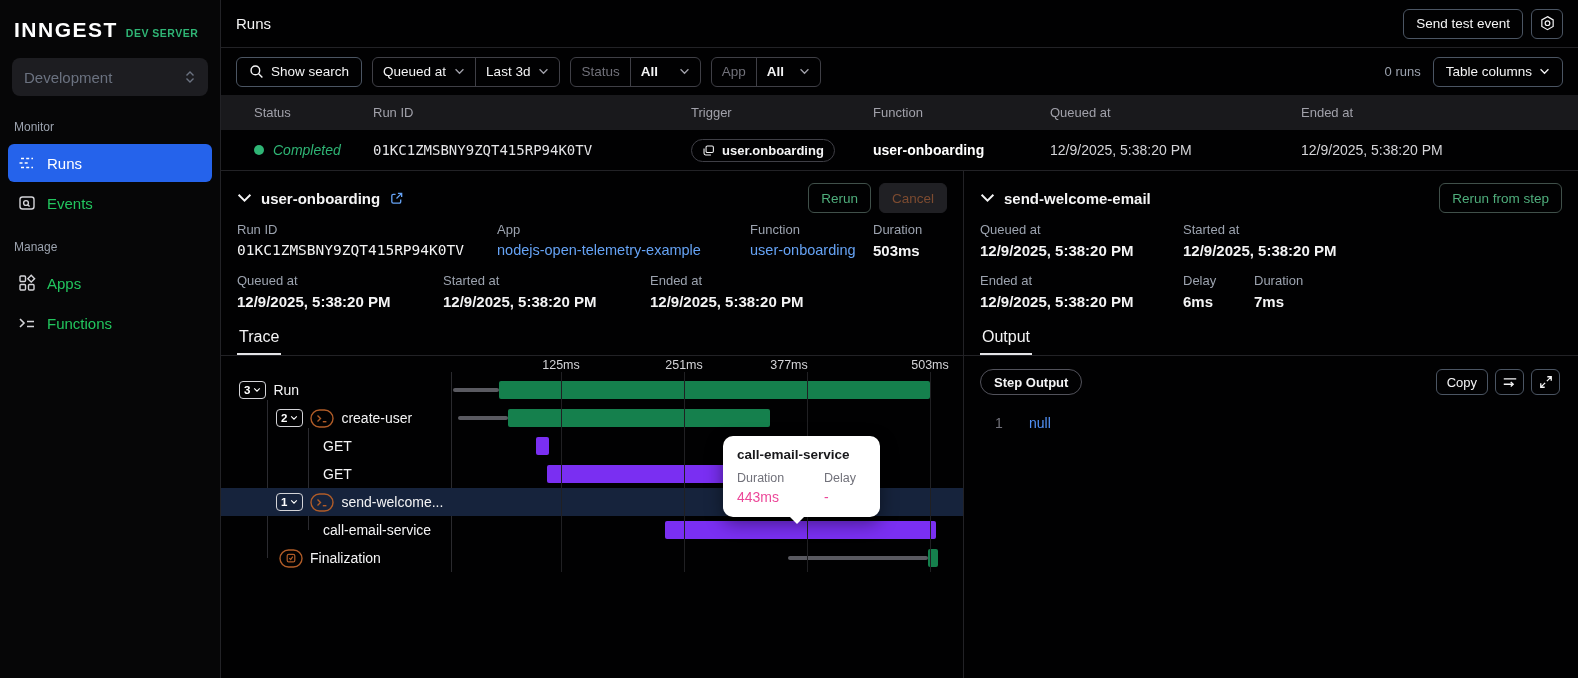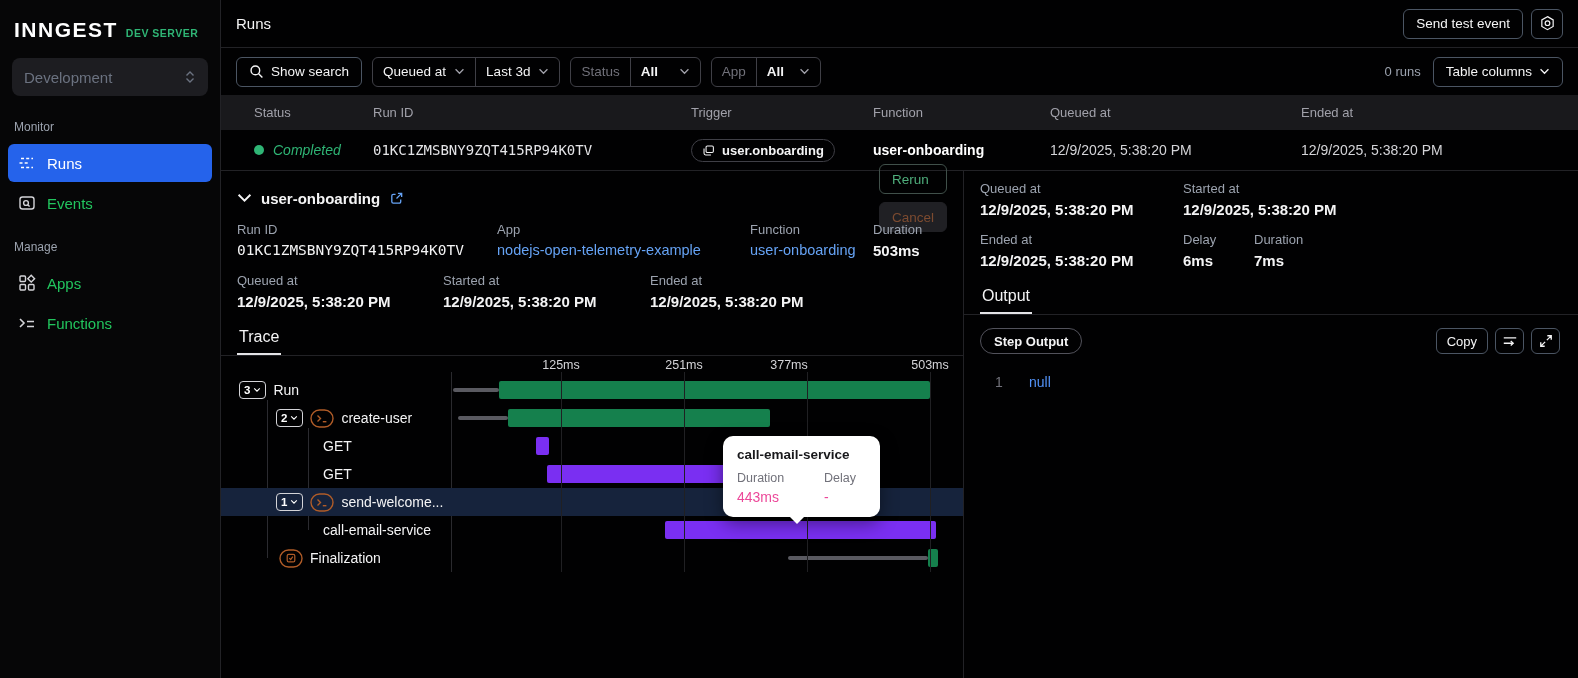--- a/index.html
+++ b/index.html
@@ -43,21 +43,21 @@
   .trigger-pill { display:inline-flex; align-items:center; gap:7px; border:1px solid #3f3f46; border-radius:999px; height:23px; padding:0 10px; font-size:13px; color:#f4f4f5; font-weight:600; }
   .fn-cell { font-weight:700; color:#fff; }
   .ts { color:#d4d4d8; }
 
   
   .details { flex:1; display:flex; border-top:1px solid #222226; min-height:0; }
   .panel-left { width:742px; flex-shrink:0; position:relative; }
   .panel-right { flex:1; border-left:1px solid #222226; min-width:0; }
   .panel-head { display:flex; align-items:center; gap:9px; padding:13px 16px 0; height:41px; }
   .panel-title { font-size:15px; font-weight:600; color:#f4f4f5; }
-  .head-actions { margin-left:auto; display:flex; gap:8px;flex-direction:column; }
+  .head-actions { margin-left:auto; display:flex; gap:8px; }
   .btn-green { color:#4fae7c; border-color:#40504a; font-weight:500; }
   .btn-cancel { background:#202024; border-color:#202024; color:#7d4b30; font-weight:500; cursor:default; }
   .meta-row { display:flex; padding-left:16px; margin-top:10px; }
   .meta-row.second { margin-top:14px; }
   .meta-label { color:#9ca3af; font-size:13px; margin-bottom:5px; }
   .meta-value { font-size:14.5px; color:#f4f4f5; }
   .meta-value.bold { font-weight:700; font-size:15px; }
   .link { color:#66a3f5; cursor:pointer; }
   .lw1{width:260px;} .lw2{width:253px;} .lw3{width:123px;} .lw4{flex:1;}
   .qw1{width:206px;} .qw2{width:207px;} .qw3{flex:1;}
@@ -396,20 +396,29 @@
             <span class="axis-label" style="left: 463.012px;">251ms</span>
             <div class="gridline" style="left: 463.012px;"></div>
             <span class="axis-label" style="left: 568px;">377ms</span>
             <div class="gridline" style="left: 586.006px;"></div>
             <span class="axis-label" style="left: 709px;">503ms</span>
             <div class="gridline" style="left: 709px;"></div>
           </div>
       </div>
 
       <div class="panel-right">
+        <div class="panel-head">
+          <svg width="15" height="10" viewBox="0 0 14 9">
+              <path d="M1.5 1.5L7 7l5.5-5.5" fill="none" stroke="#f4f4f5" stroke-width="1.8"></path>
+            </svg>
+          <span class="panel-title">send-welcome-email</span>
+          <div class="head-actions">
+            <button class="btn btn-green">Rerun from step</button>
+          </div>
+        </div>
         <div class="meta-row">
           <div class="rw1">
             <div class="meta-label">Queued at</div>
             <div class="meta-value bold">12/9/2025, 5:38:20 PM</div>
           </div>
           <div class="rw3">
             <div class="meta-label">Started at</div>
             <div class="meta-value bold">12/9/2025, 5:38:20 PM</div>
           </div>
         </div>

